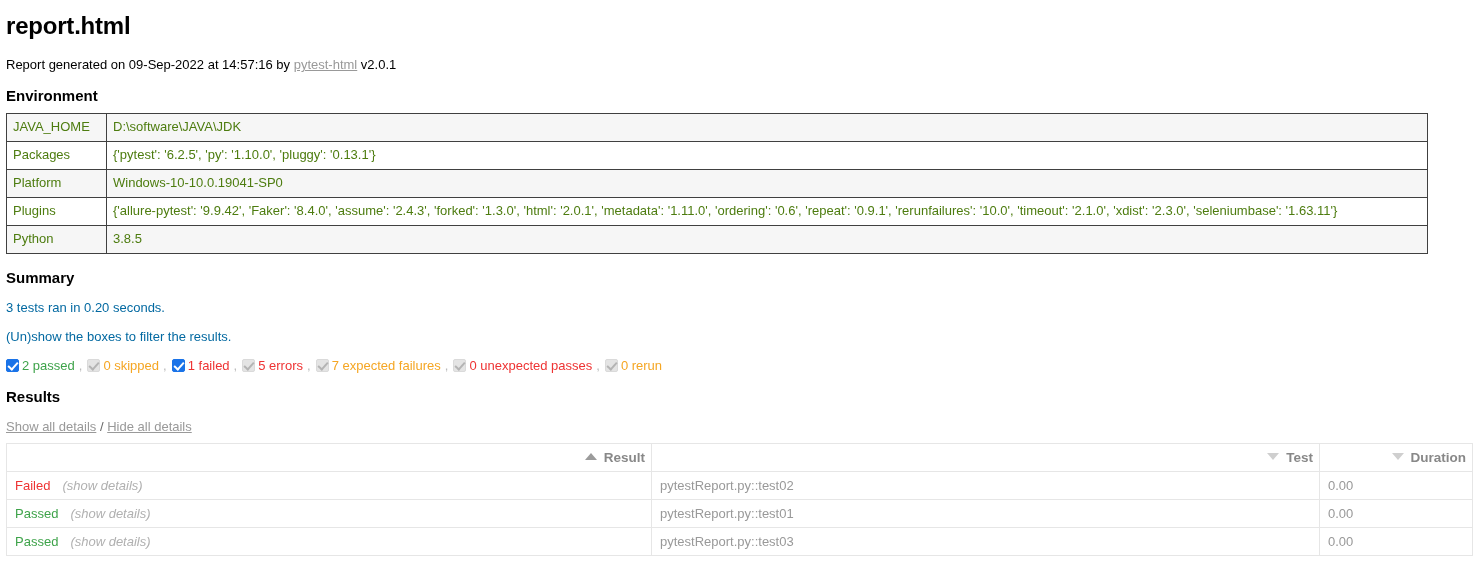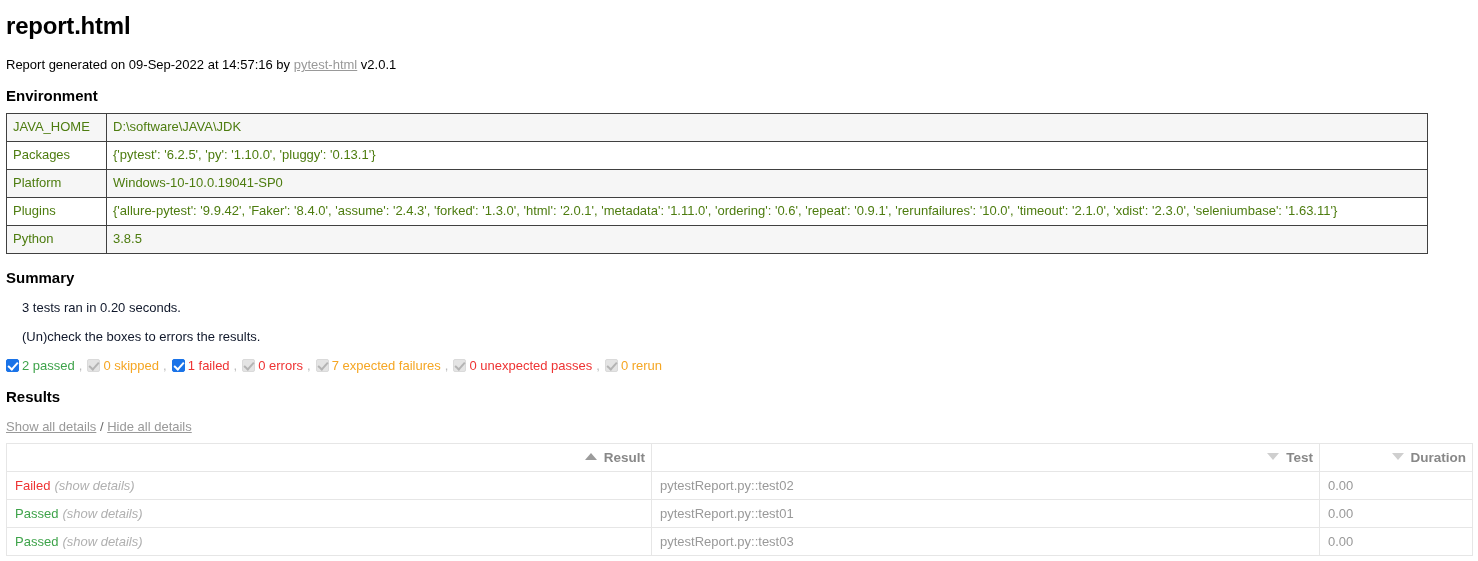--- a/index.html
+++ b/index.html
@@ -64,22 +64,22 @@
   }
   table.environment tr:nth-child(odd) td {
     background-color: #f6f6f6;
   }
   table.environment tr:nth-child(even) td {
     background-color: #ffffff;
   }
   
   p.summary-line {
     font-size: 13px;
-    margin: 14px 0 0 16px;
-    color: #0f172a;
+    margin: 14px 0 0 0;
+    color: #0369a1;
   }
   .filters {
     margin-top: 14px;
     font-size: 13px;
     display: flex;
     align-items: flex-start;
     flex-wrap: nowrap;
   }
   .filter {
     display: inline-flex;
@@ -183,21 +183,21 @@
     border-top: 7px solid #cfcfcf;
   }
   .col-result { width: 645px; }
   .col-test { width: 668px; }
   .col-duration { width: 153px; }
   .res-failed { color: #ee3333; }
   .res-passed { color: #3ea34a; }
   .show-details {
     color: #b0b0b0;
     font-style: italic;
-    margin-left: 4px;
+    margin-left: 12px;
   }
 </style>
 </head>
 <body>
 
 <div class="page">
 
   <h1 class="report-title">report.html</h1>
 
   <p class="generated"><span>Report generated on 09-Sep-2022 at 14:57:16 by </span><a href="#">pytest-html</a><span> v2.0.1</span></p>
@@ -225,21 +225,21 @@
       <tr>
         <td class="key">Python</td>
         <td>3.8.5</td>
       </tr>
     </tbody>
   </table>
 
   <h2 class="section">Summary</h2>
 
   <p class="summary-line">3 tests ran in 0.20 seconds.</p>
-  <p class="summary-line">(Un)check the boxes to errors the results.</p>
+  <p class="summary-line">(Un)show the boxes to filter the results.</p>
 
   <div class="filters">
 
     <span class="filter">
       <span class="cbx on"></span>
       <span class="lbl c-passed">2 passed</span>
     </span>
       <span class="comma">,</span>
 
     <span class="filter">
@@ -249,21 +249,21 @@
       <span class="comma">,</span>
 
     <span class="filter">
       <span class="cbx on"></span>
       <span class="lbl c-failed">1 failed</span>
     </span>
       <span class="comma">,</span>
 
     <span class="filter">
       <span class="cbx off"></span>
-      <span class="lbl c-error">0 errors</span>
+      <span class="lbl c-error">5 errors</span>
     </span>
       <span class="comma">,</span>
 
     <span class="filter">
       <span class="cbx off"></span>
       <span class="lbl c-xfailed">7 expected failures</span>
     </span>
       <span class="comma">,</span>
 
     <span class="filter">

